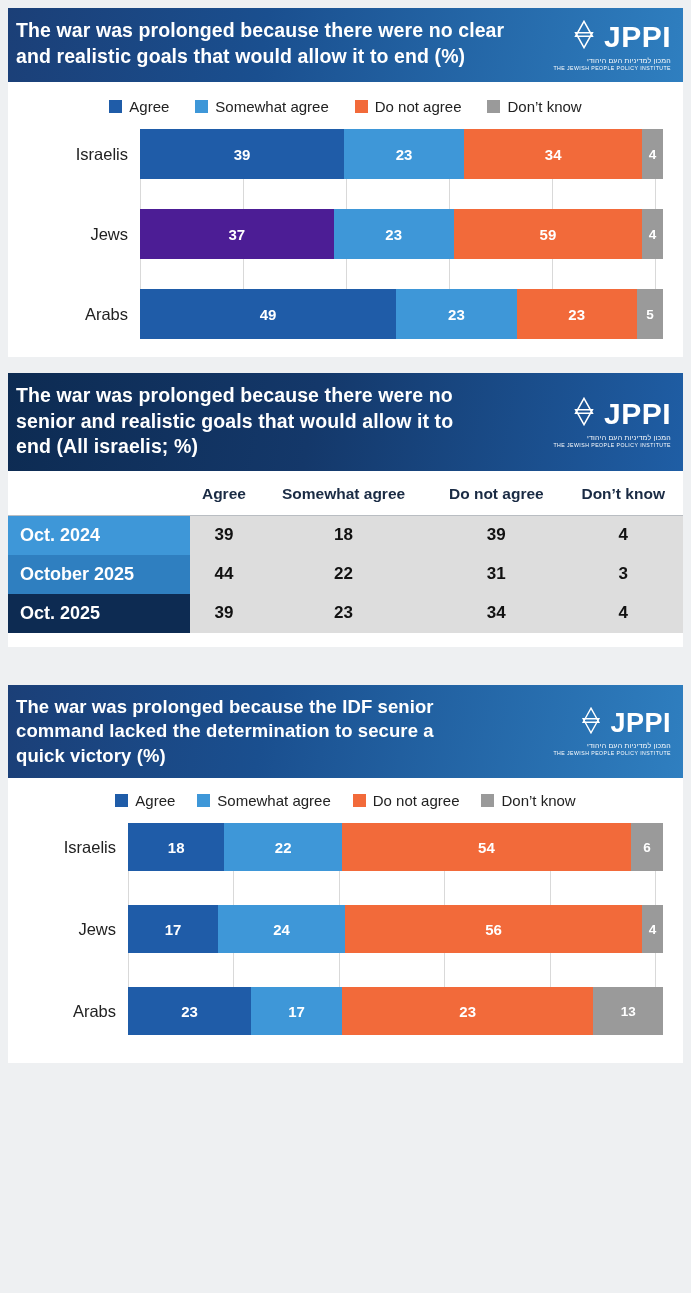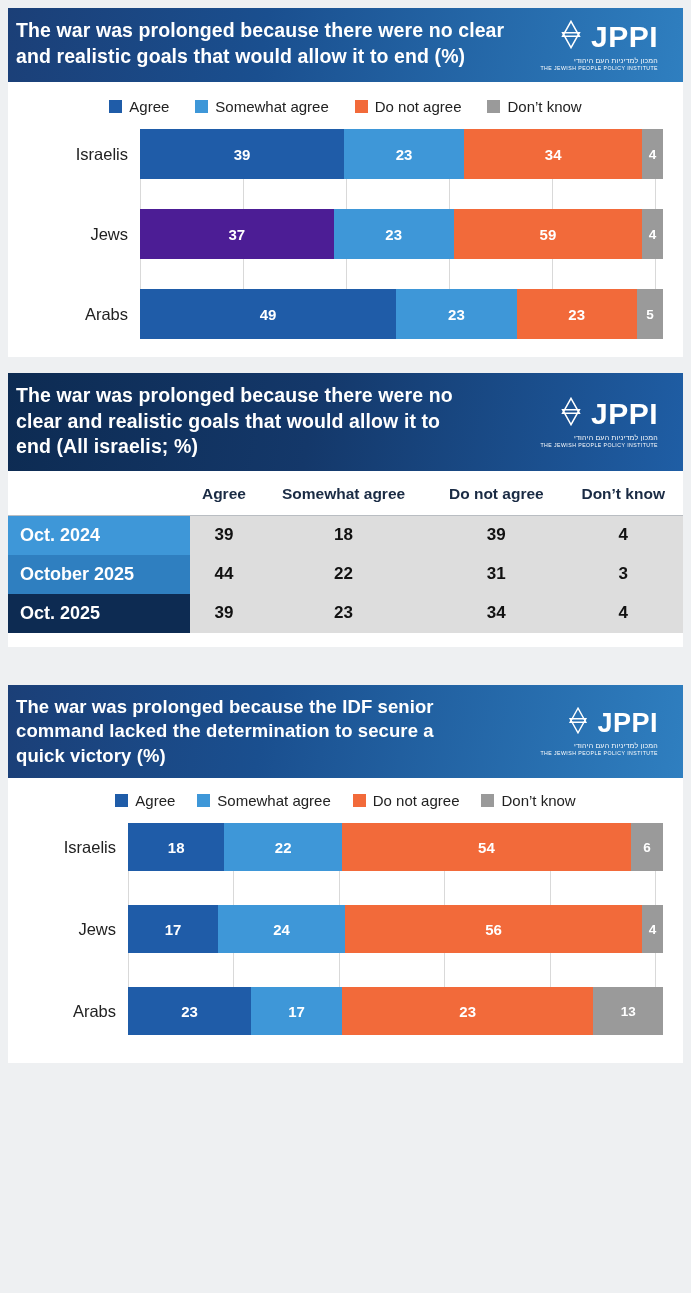--- a/index.html
+++ b/index.html
@@ -42,21 +42,21 @@
     color: #ffffff;
     font-size: 19.5px;
     font-weight: bold;
     line-height: 1.32;
     letter-spacing: .1px;
     max-width: 500px;
     white-space: pre-line;
   }
   .logo {
     position: absolute;
-    right: 25px;
+    right: 12px;
     top: 50%;
     transform: translateY(-50%);
     display: flex;
     flex-direction: column;
     align-items: flex-end;
   }
   .logo-row {
     display: flex;
     align-items: center;
     gap: 5px;
@@ -275,21 +275,21 @@
             <div class="seg small" style="background:#9a9a9a;width:5%">5</div>
           </div>
         </div>
       </div>
     </div>
   </div>
 
   <div class="card">
     <div class="banner dark" style="min-height:98px;">
       <div class="banner-title">The war was prolonged because there were no
-clear and realistic goals that would allow it to
+senior and realistic goals that would allow it to
 end (All israelis; %)</div>
       <div class="logo">
         <div class="logo-row">
           <span>
             <svg width="30" height="30" viewBox="0 0 100 100">
               <polygon points="50,6 78,56 22,56" fill="none" stroke="#ffffff" stroke-width="5"></polygon>
               <polygon points="50,94 22,44 78,44" fill="none" stroke="#ffffff" stroke-width="5"></polygon>
             </svg>
           </span>
           <span class="logo-text">JPPI</span>

